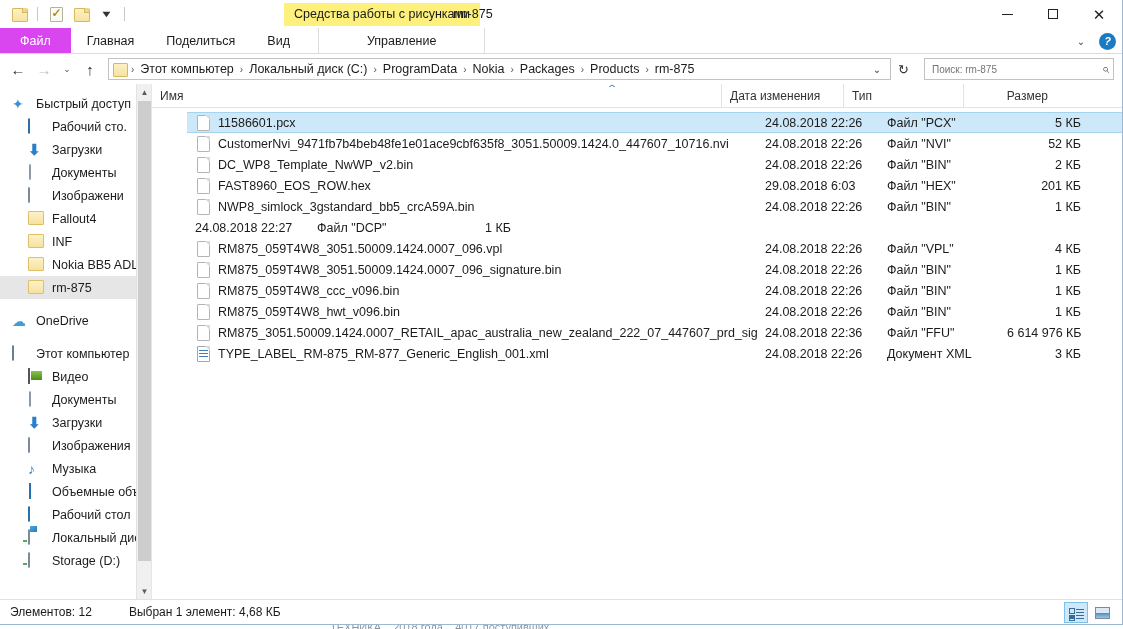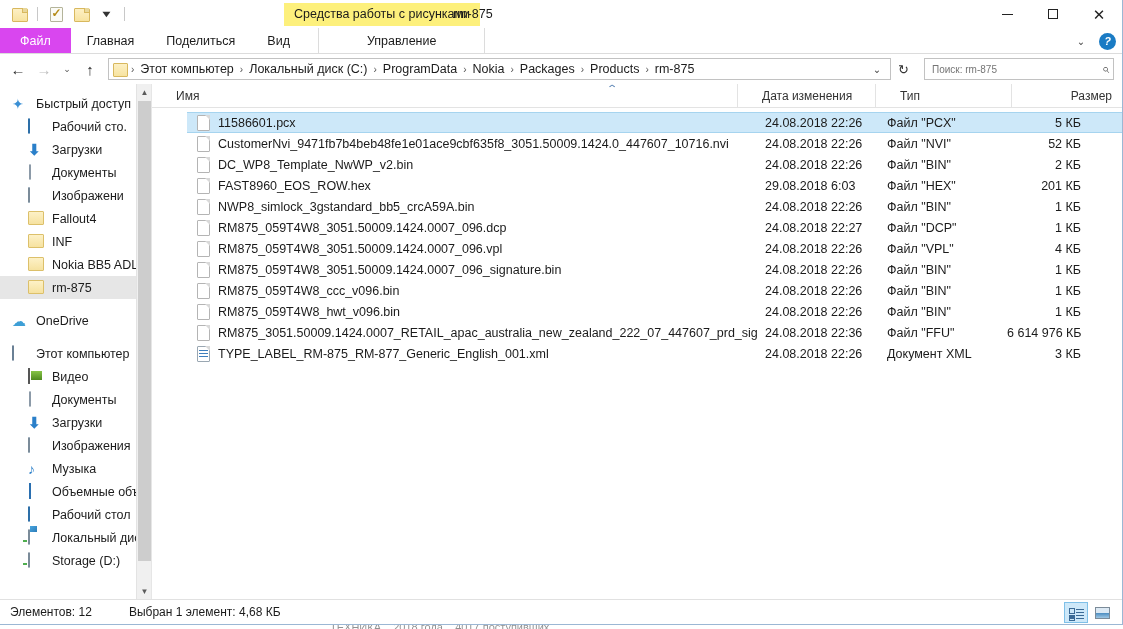--- a/index.html
+++ b/index.html
@@ -312,21 +312,21 @@
   }
   #col-header {
     height: 24px; display: flex; align-items: stretch;
     border-bottom: 1px solid #e3e3e3; position: relative;
     background: #ffffff; flex: none;
   }
   .col {
     display: flex; align-items: center;
     font-size: 12px; color: #333;
     border-right: 1px solid #e3e3e3;
-    padding: 0 8px; position: relative; overflow: hidden; margin-left: 16px;
+    padding: 0 8px; position: relative; overflow: hidden;
   }
   #col-name  { width: 570px; }
   #col-date  { width: 122px; }
   #col-type  { width: 120px; }
   #col-size  { width: 92px; justify-content: flex-end; border-right: none; }
   #sort-caret {
     position: absolute; left: 456px; top: -1px;
     font-size: 10px; color: #5c85b5; transform: scaleX(1.4);
   }
 
@@ -670,27 +670,20 @@
                 <span class="sheet"></span>
                 <span class="corner"></span>
               </span>
               <span class="fname">NWP8_simlock_3gstandard_bb5_crcA59A.bin</span>
             </div>
             <div class="cell-date">24.08.2018 22:26</div>
             <div class="cell-type">Файл "BIN"</div>
             <div class="cell-size">1 КБ</div>
           </div>
           <div class="row">
-            <div class="cell-name">
-              <span class="f-ico">
-                <span class="sheet"></span>
-                <span class="corner"></span>
-              </span>
-              <span class="fname">RM875_059T4W8_3051.50009.1424.0007_096.dcp</span>
-            </div>
             <div class="cell-date">24.08.2018 22:27</div>
             <div class="cell-type">Файл "DCP"</div>
             <div class="cell-size">1 КБ</div>
           </div>
           <div class="row">
             <div class="cell-name">
               <span class="f-ico">
                 <span class="sheet"></span>
                 <span class="corner"></span>
               </span>

